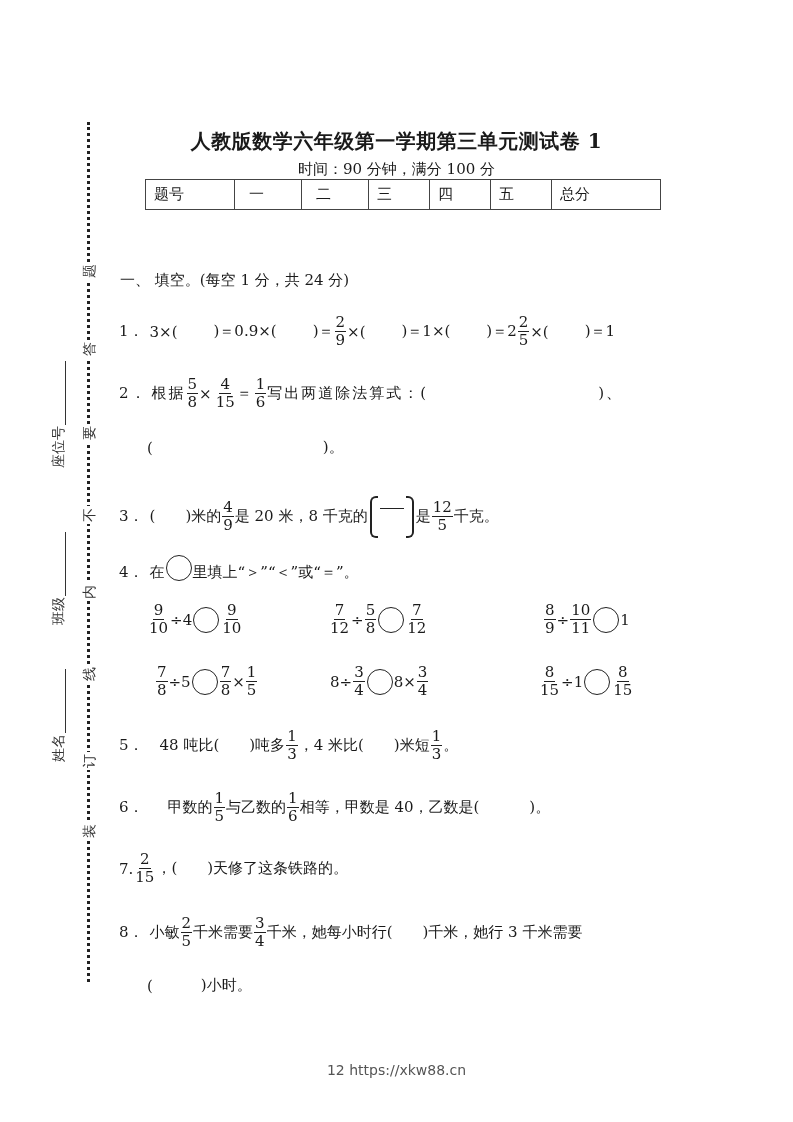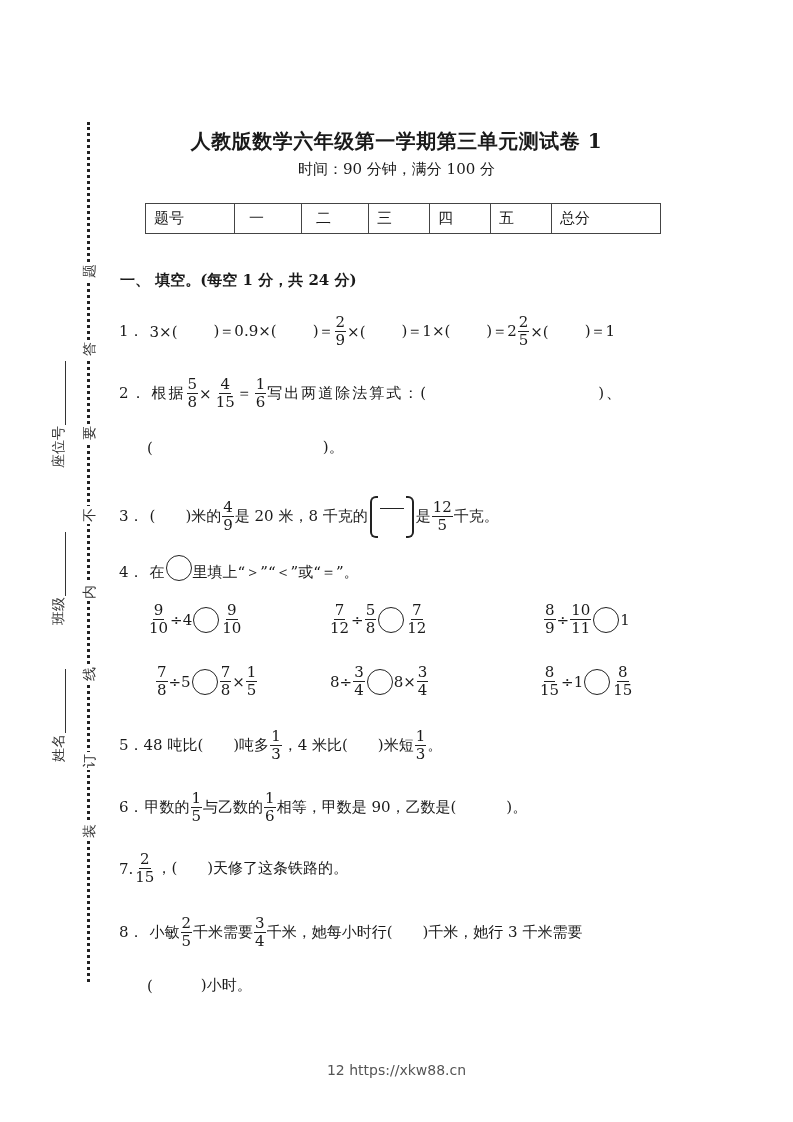--- a/index.html
+++ b/index.html
@@ -27,27 +27,27 @@
 
   .title {
     position: absolute; top: 128px; left: 0; width: 793px; text-align: center;
     font-size: 20px; font-weight: bold; letter-spacing: 0.5px;
   }
   .subtitle {
     position: absolute; top: 160px; left: 0; width: 793px; text-align: center;
     font-size: 15px;
   }
   table.score {
-    position: absolute; top: 203px; left: 145px; border-collapse: collapse;
+    position: absolute; top: 179px; left: 145px; border-collapse: collapse;
     font-size: 15px;
   }
   table.score td { border: 1px solid #444; height: 29px; padding: 0 8px; vertical-align: middle; }
 
   .section-head {
-    position: absolute; top: 271px; left: 120px; font-size: 15px; font-weight: bold;
+    position: absolute; top: 271px; left: 120px; font-size: 15px; font-weight: normal;
   }
   .q {
     position: absolute; left: 119px; font-size: 15px; white-space: nowrap;
     display: flex; align-items: center;
   }
   .frac {
     display: inline-flex; flex-direction: column; align-items: center;
     vertical-align: middle; font-size: 15px; line-height: 17px; margin: 0 1px;
   }
   .frac .num { border-bottom: 1px solid #222; padding: 0 1px; }
@@ -279,50 +279,50 @@
     <span>÷1</span>
   <span class="circle"></span>
   <span class="frac">
       <span class="num">8</span>
       <span class="den">15</span>
     </span>
 </div>
 
 <div class="q" style="top:728px">
   <span>5．</span>
-  <span style="margin-left:0">48 吨比(</span>
+  <span style="margin-left:16px">48 吨比(</span>
   <span class="blank" style="width:30px"></span>
   <span>)吨多</span>
   <span class="frac">
       <span class="num">1</span>
       <span class="den">3</span>
     </span>
   <span>，4 米比(</span>
   <span class="blank" style="width:30px"></span>
   <span>)米短</span>
   <span class="frac">
       <span class="num">1</span>
       <span class="den">3</span>
     </span>
   <span>。</span>
 </div>
 
 <div class="q" style="top:790px">
   <span>6．</span>
-  <span style="margin-left:1px">甲数的</span>
+  <span style="margin-left:24px">甲数的</span>
   <span class="frac">
       <span class="num">1</span>
       <span class="den">5</span>
     </span>
   <span>与乙数的</span>
   <span class="frac">
       <span class="num">1</span>
       <span class="den">6</span>
     </span>
-  <span>相等，甲数是 90，乙数是(</span>
+  <span>相等，甲数是 40，乙数是(</span>
   <span class="blank" style="width:50px"></span>
   <span>)。</span>
 </div>
 
 <div class="q" style="top:851px">
   <span>7.</span>
   <span class="frac">
       <span class="num">2</span>
       <span class="den">15</span>
     </span>

